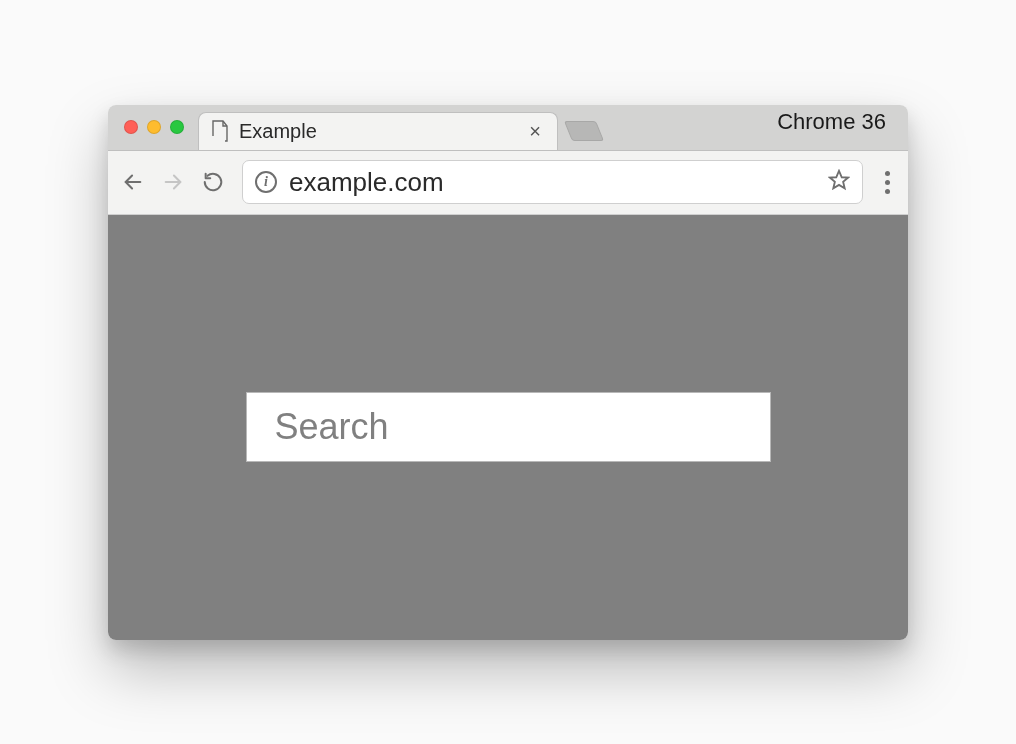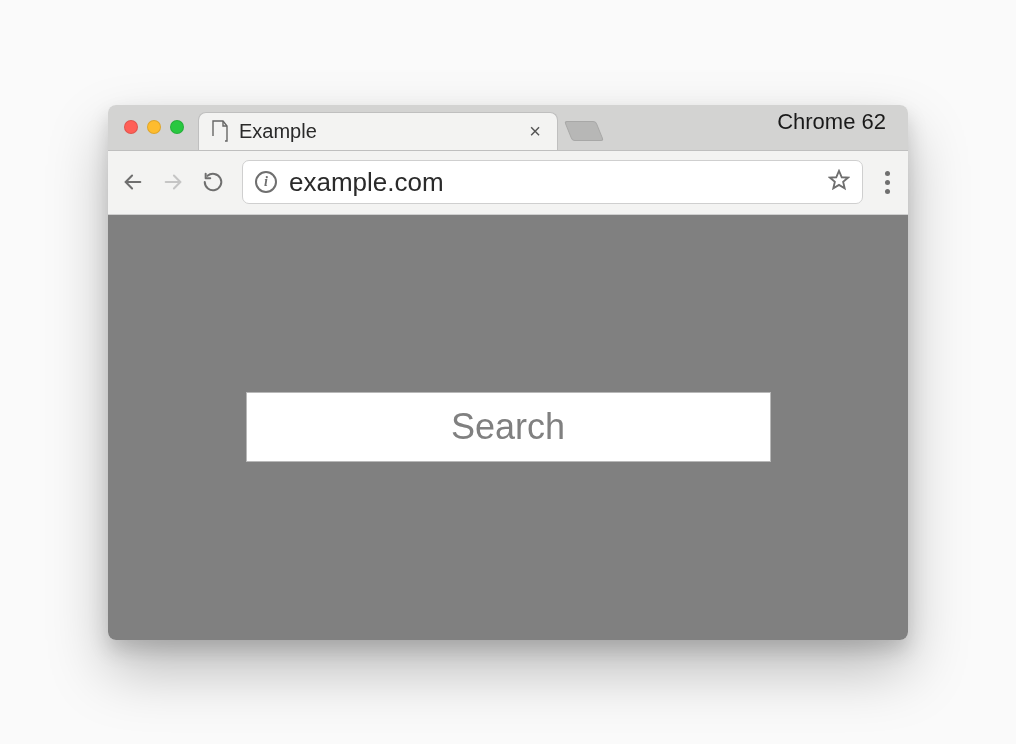--- a/index.html
+++ b/index.html
@@ -180,21 +180,20 @@
   .search-box {
     width: 525px;
     height: 70px;
     background:#fff;
     border:1px solid #b8b8b8;
     font-size: 36px;
     padding: 0 28px;
     color:#2a2a2a;
     outline:none;
     font-family: inherit;
-    text-align: center;
   }
   .search-box::placeholder { color:#808080; }
 </style>
 </head>
 <body>
 
 <div class="window">
 
   <div class="tab-strip">
     <div class="traffic-lights">
@@ -209,21 +208,21 @@
           <path d="M2 1 H12 L16 6 V21 H2 Z" fill="none" stroke="#666" stroke-width="1.4"></path>
           <path d="M12 1 V6 H16" fill="none" stroke="#666" stroke-width="1.4"></path>
         </svg>
       </span>
       <span class="tab-title">Example</span>
       <span class="tab-close">×</span>
     </div>
 
     <div class="new-tab-btn"></div>
 
-    <div class="browser-label">Chrome 62</div>
+    <div class="browser-label">Chrome 36</div>
   </div>
 
   <div class="toolbar">
     <div class="nav-btn">
       <svg viewBox="0 0 24 24" fill="none" stroke="currentColor" stroke-width="2.2" stroke-linecap="round" stroke-linejoin="round">
         <line x1="20" y1="12" x2="4" y2="12"></line>
         <polyline points="11 5 4 12 11 19"></polyline>
       </svg>
     </div>
     <div class="nav-btn disabled">

